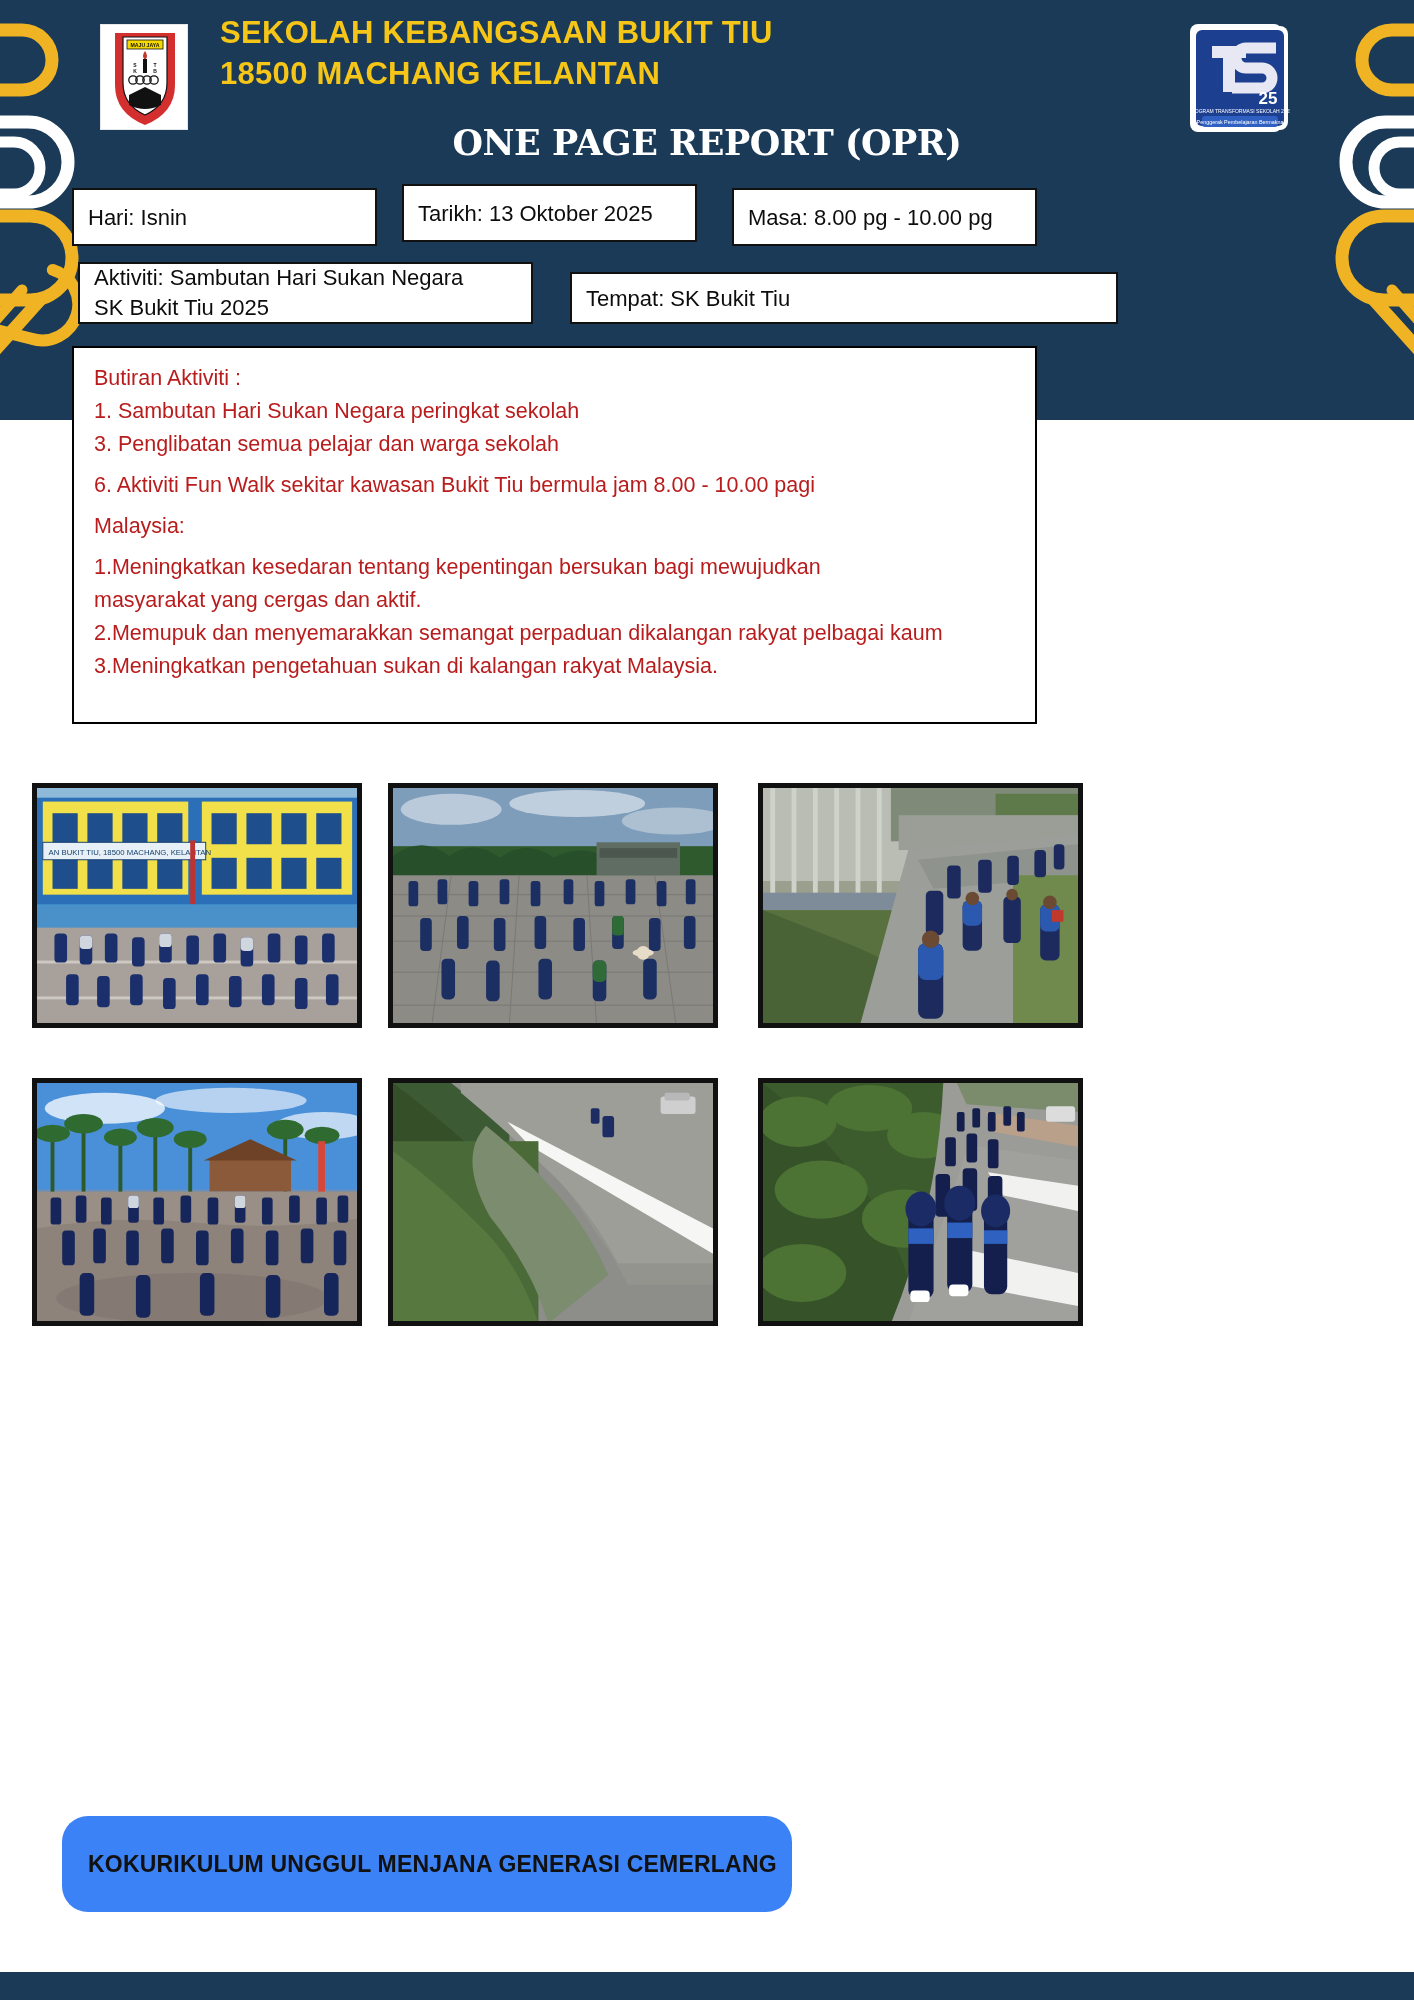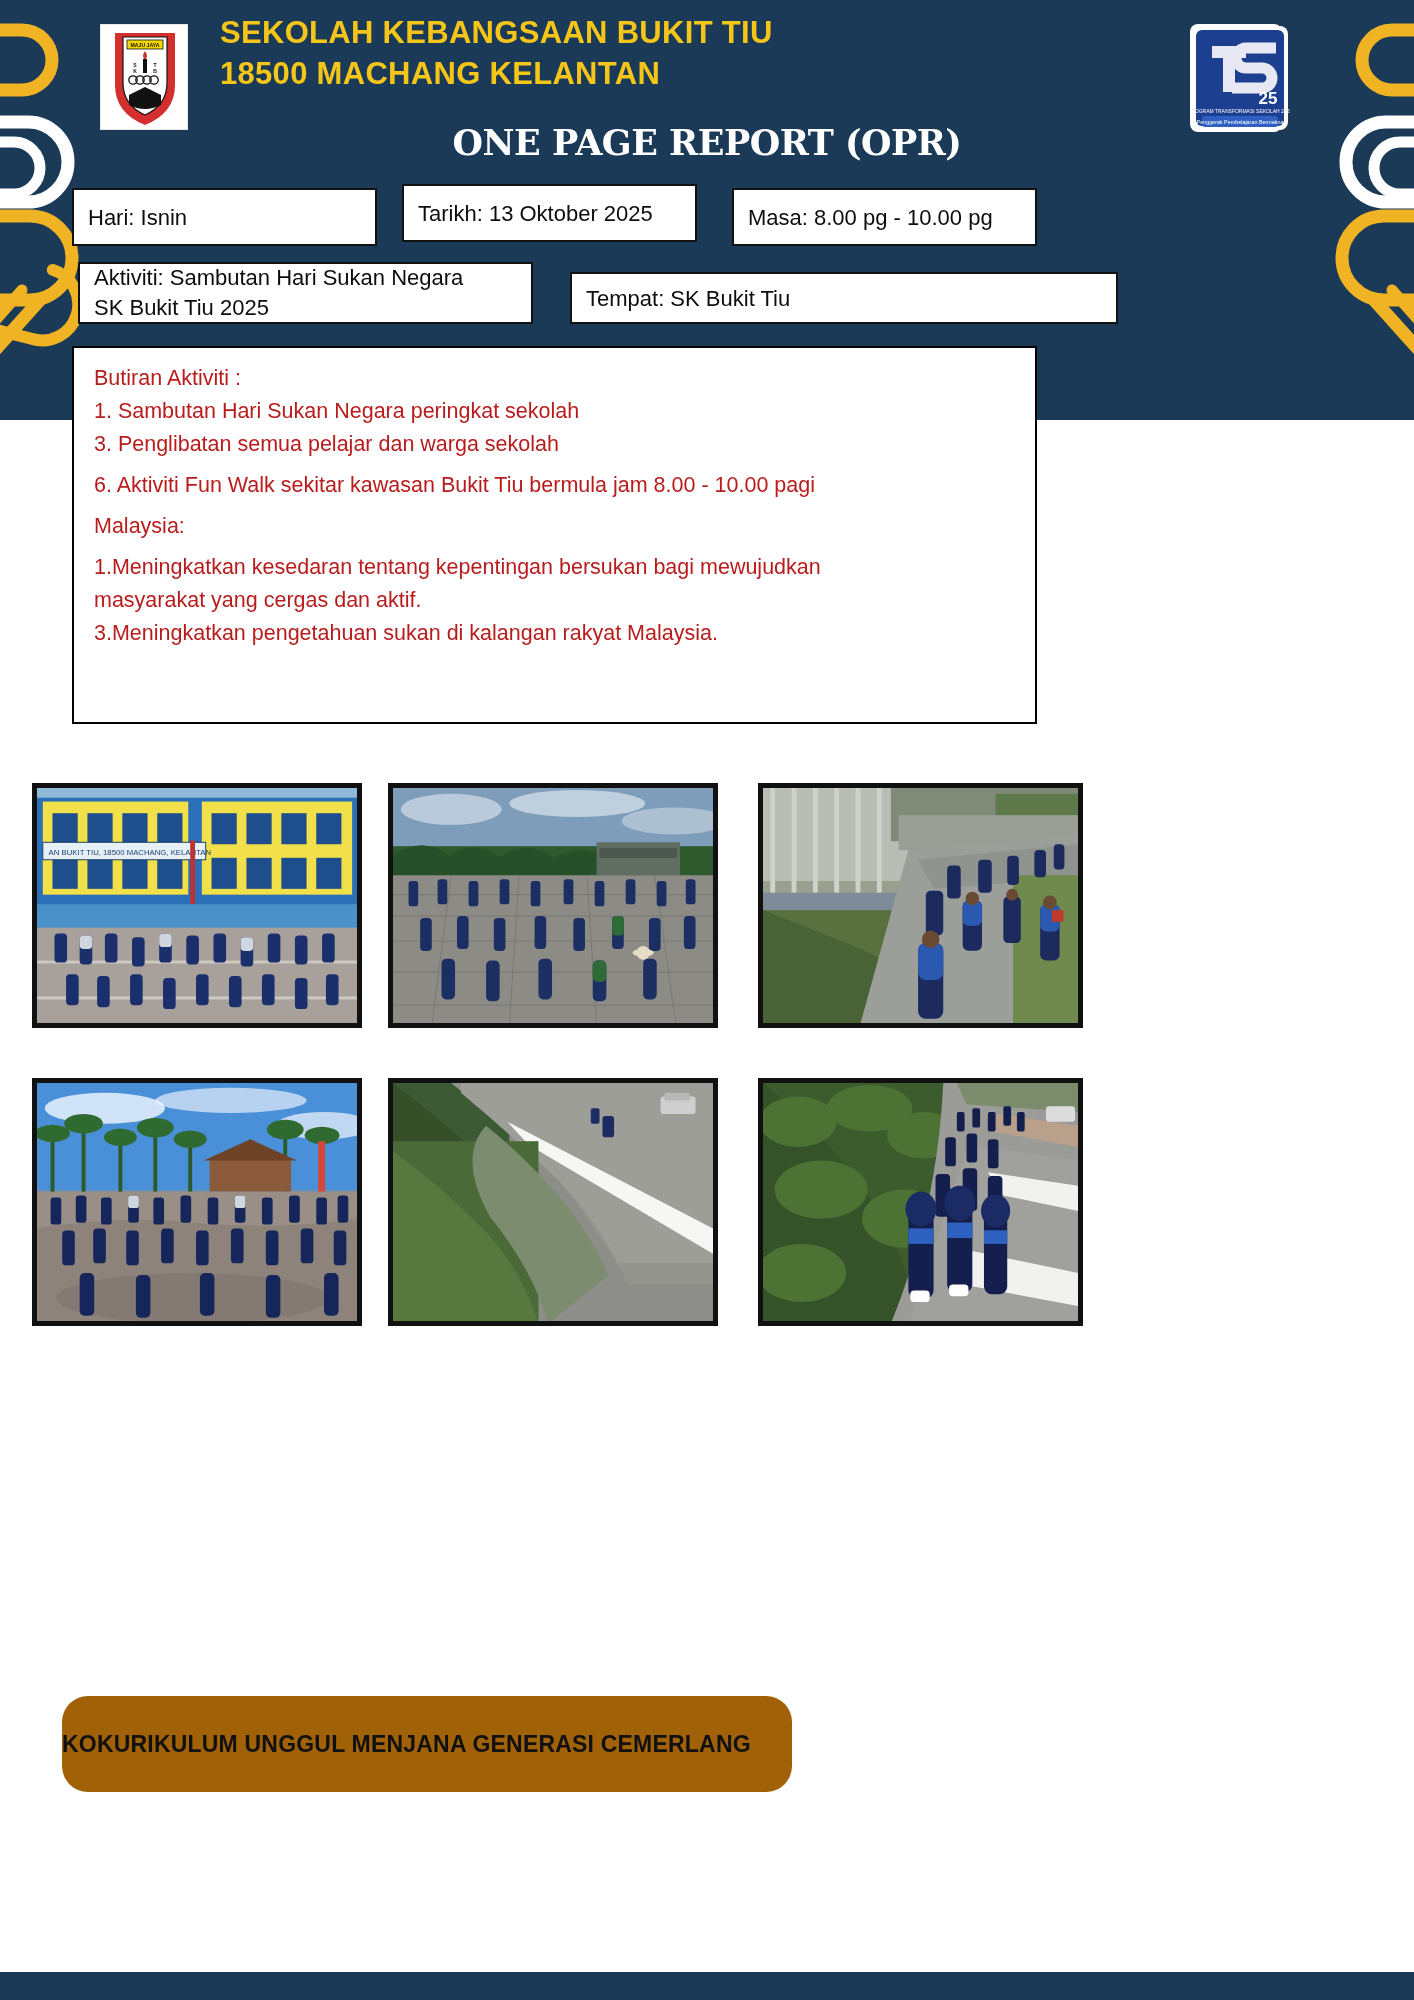--- a/index.html
+++ b/index.html
@@ -117,26 +117,27 @@
     position: absolute;
     border: 5px solid #111111;
     overflow: hidden;
     background: #888;
   }
   .photo .inner { position: absolute; inset: 0; }
 
   
   #footer-banner {
     position: absolute;
-    left: 62px; top: 1696px;
+    left: 62px; top: 1816px;
     width: 730px; height: 96px;
-    background: #a16207;
+    background: #3b82f6;
     border-radius: 26px;
     display: flex;
     align-items: center;
+    padding-left: 26px;
   }
   #footer-banner span {
     color: #111111;
     font-size: 23px;
     font-weight: bold;
     letter-spacing: 0.2px;
   }
   #bottom-bar {
     position: absolute;
     left: 0; top: 1972px;
@@ -238,20 +239,21 @@
     <div class="ln">Butiran Aktiviti :</div>
     <div class="ln">1. Sambutan Hari Sukan Negara peringkat sekolah</div>
     <div class="ln">3. Penglibatan semua pelajar dan warga sekolah</div>
     <div class="sp"></div>
     <div class="ln">6. Aktiviti Fun Walk sekitar kawasan Bukit Tiu bermula jam 8.00 - 10.00 pagi</div>
     <div class="sp"></div>
     <div class="ln">Malaysia:</div>
     <div class="sp"></div>
     <div class="ln">1.Meningkatkan kesedaran tentang kepentingan bersukan bagi mewujudkan</div>
     <div class="ln"> masyarakat yang cergas dan aktif.</div>
+    <div class="ln">2.Memupuk dan menyemarakkan semangat perpaduan dikalangan rakyat pelbagai kaum</div>
     <div class="ln">3.Meningkatkan pengetahuan sukan di kalangan rakyat Malaysia.</div>
   </div>
 
   <div class="photo" style="left:32px; top:783px; width:330px; height:245px;">
     <svg class="inner" viewBox="0 0 330 245" preserveAspectRatio="none">
       <rect width="330" height="245" fill="#1d8ccf"></rect>
       <rect x="0" y="0" width="330" height="20" fill="#8fb9d8"></rect>
       <rect x="0" y="10" width="330" height="110" fill="#2b6fb8"></rect>
       <rect x="6" y="14" width="150" height="96" fill="#f1e04a"></rect>
       <rect x="170" y="14" width="155" height="96" fill="#f1e04a"></rect>

